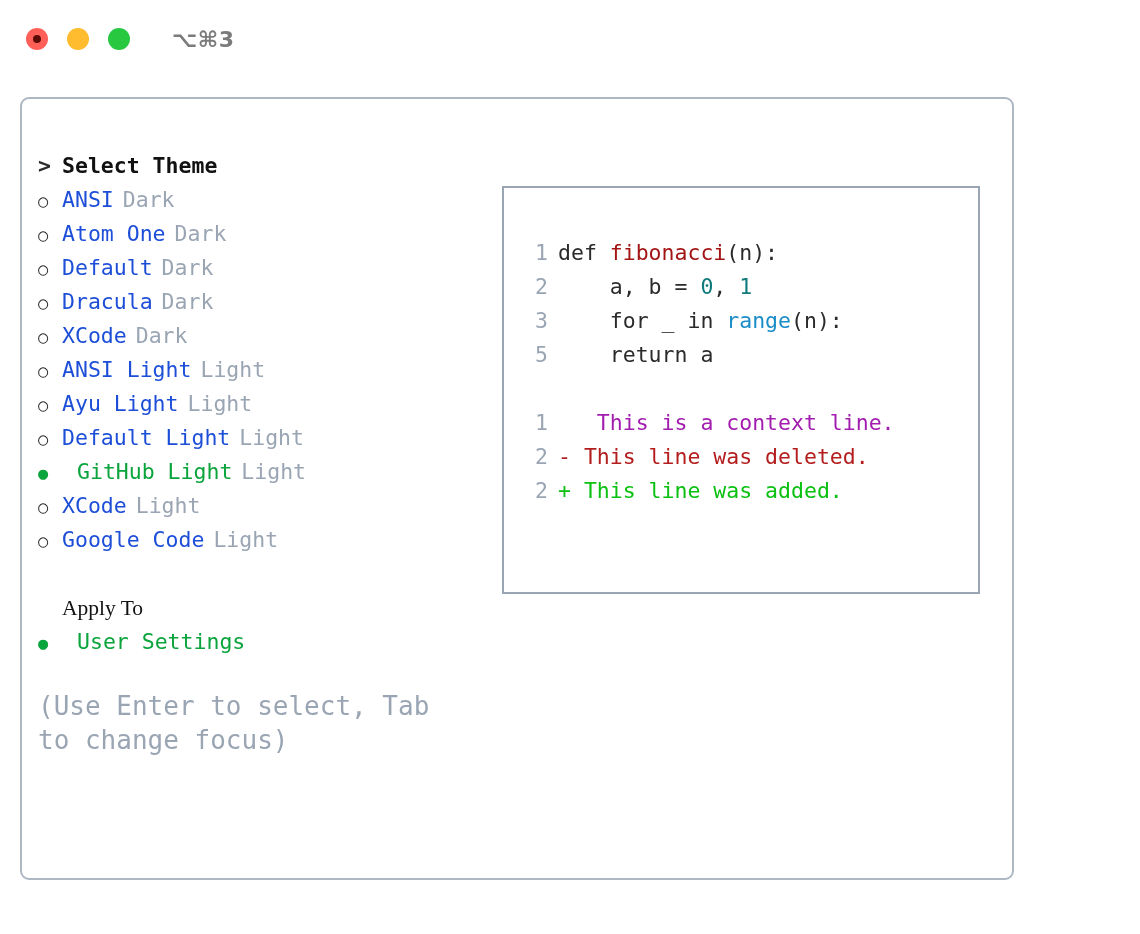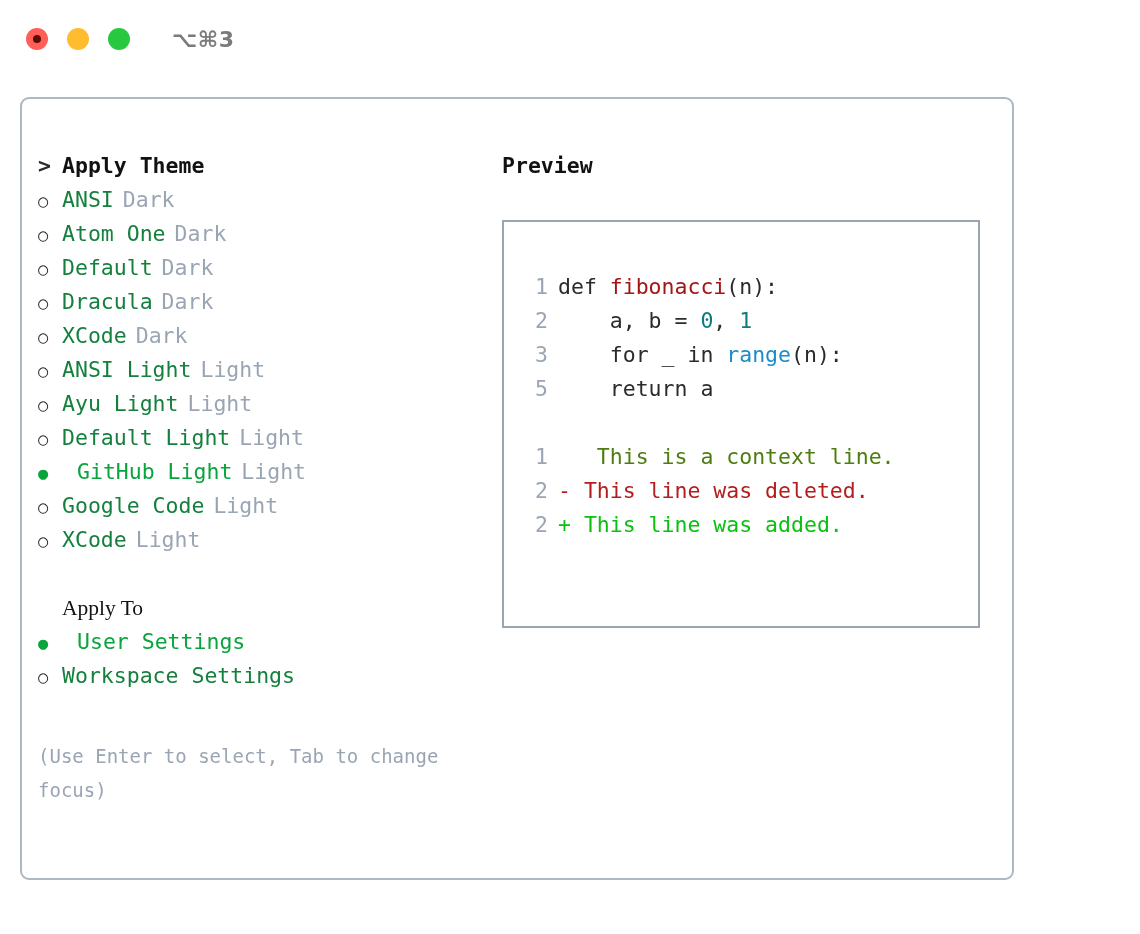--- a/index.html
+++ b/index.html
@@ -91,31 +91,31 @@
   }
   .bullet.empty::before { content: "\25CB"; font-size: 17px; }
   .bullet.filled::before { content: "\25CF"; font-size: 17px; color: #0aa43c; }
   .bullet.none::before { content: ""; }
   .bullet.caret { font-weight: bold; }
 
   .row.header {
     font-weight: bold;
     color: #111111;
   }
-  .row .name { color: #15803d; }
+  .row .name { color: #1d4ed8; }
   .row.selected .name { color: #0aa43c; margin-left: 15px; }
   .row .tag { color: #9aa5b4; margin-left: 9px; }
 
   .row.subheader { color: #111111; font-family: Liberation Serif, serif; }
 
   .spacer-sm { height: 34px; }
 
   .hint {
-    margin-top: 46px;
-    font-size: 19px;
+    margin-top: 30px;
+    font-size: 26px;
     line-height: 34px;
     color: #9aa5b4;
     width: 408px;
   }
 
   
   .right-col {
     position: absolute;
     left: 480px; top: 50px;
     width: 500px;
@@ -150,21 +150,21 @@
     margin-right: 10px;
   }
   .blank-line { height: 34px; }
 
   .tok-def   { color: #2b2b2b; }
   .tok-fn    { color: #a31515; }
   .tok-num   { color: #0f7b7b; }
   .tok-call  { color: #1a8cc8; margin-top: 24px; }
   .tok-plain { color: #2b2b2b; }
 
-  .diff-ctx { color: #4d7c0f; }
+  .diff-ctx { color: #a21caf; }
   .diff-del { color: #b31d1d; }
   .diff-add { color: #0ac010; }
 </style>
 </head>
 <body>
 
 <div class="window">
 
   <div class="titlebar">
     <div class="lights">
@@ -176,53 +176,51 @@
     </div>
     <span class="shortcut">⌥⌘3</span>
   </div>
 
   <div class="panel">
     <div class="panel-inner">
 
       <div class="left-col">
 
         <div class="row header">
-          <span class="bullet caret">&gt;</span><span>Apply Theme</span>
+          <span class="bullet caret">&gt;</span><span>Select Theme</span>
         </div>
 
         <div id="theme-rows">
             <div class="row"><span class="bullet empty"></span><span class="name">ANSI</span><span class="tag">Dark</span></div>
             <div class="row"><span class="bullet empty"></span><span class="name">Atom One</span><span class="tag">Dark</span></div>
             <div class="row"><span class="bullet empty"></span><span class="name">Default</span><span class="tag">Dark</span></div>
             <div class="row"><span class="bullet empty"></span><span class="name">Dracula</span><span class="tag">Dark</span></div>
             <div class="row"><span class="bullet empty"></span><span class="name">XCode</span><span class="tag">Dark</span></div>
             <div class="row"><span class="bullet empty"></span><span class="name">ANSI Light</span><span class="tag">Light</span></div>
             <div class="row"><span class="bullet empty"></span><span class="name">Ayu Light</span><span class="tag">Light</span></div>
             <div class="row"><span class="bullet empty"></span><span class="name">Default Light</span><span class="tag">Light</span></div>
             <div class="row selected"><span class="bullet filled"></span><span class="name">GitHub Light</span><span class="tag">Light</span></div>
+            <div class="row"><span class="bullet empty"></span><span class="name">XCode</span><span class="tag">Light</span></div>
             <div class="row"><span class="bullet empty"></span><span class="name">Google Code</span><span class="tag">Light</span></div>
-            <div class="row"><span class="bullet empty"></span><span class="name">XCode</span><span class="tag">Light</span></div>
           </div>
 
         <div class="spacer-sm"></div>
 
         <div class="row subheader">
           <span class="bullet none"></span><span>Apply To</span>
         </div>
 
         <div id="apply-rows">
             <div class="row selected"><span class="bullet filled"></span><span class="name">User Settings</span></div>
-            <div class="row"><span class="bullet empty"></span><span class="name">Workspace Settings</span></div>
           </div>
 
         <div class="hint">(Use Enter to select, Tab to change focus)</div>
       </div>
 
       <div class="right-col">
-        <div class="preview-title">Preview</div>
 
         <div class="code-box">
           <div id="code-rows">
               <div class="code-line"><span class="ln">1</span><span class="tok-def">def </span><span class="tok-fn">fibonacci</span><span class="tok-plain">(n):</span></div>
               <div class="code-line"><span class="ln">2</span><span class="tok-plain">    a, b = </span><span class="tok-num">0</span><span class="tok-plain">, </span><span class="tok-num">1</span></div>
               <div class="code-line"><span class="ln">3</span><span class="tok-plain">    for _ in </span><span class="tok-call">range</span><span class="tok-plain">(n):</span></div>
               <div class="code-line"><span class="ln">5</span><span class="tok-plain">    return a</span></div>
             </div>
           <div class="blank-line"></div>
           <div id="diff-rows">

